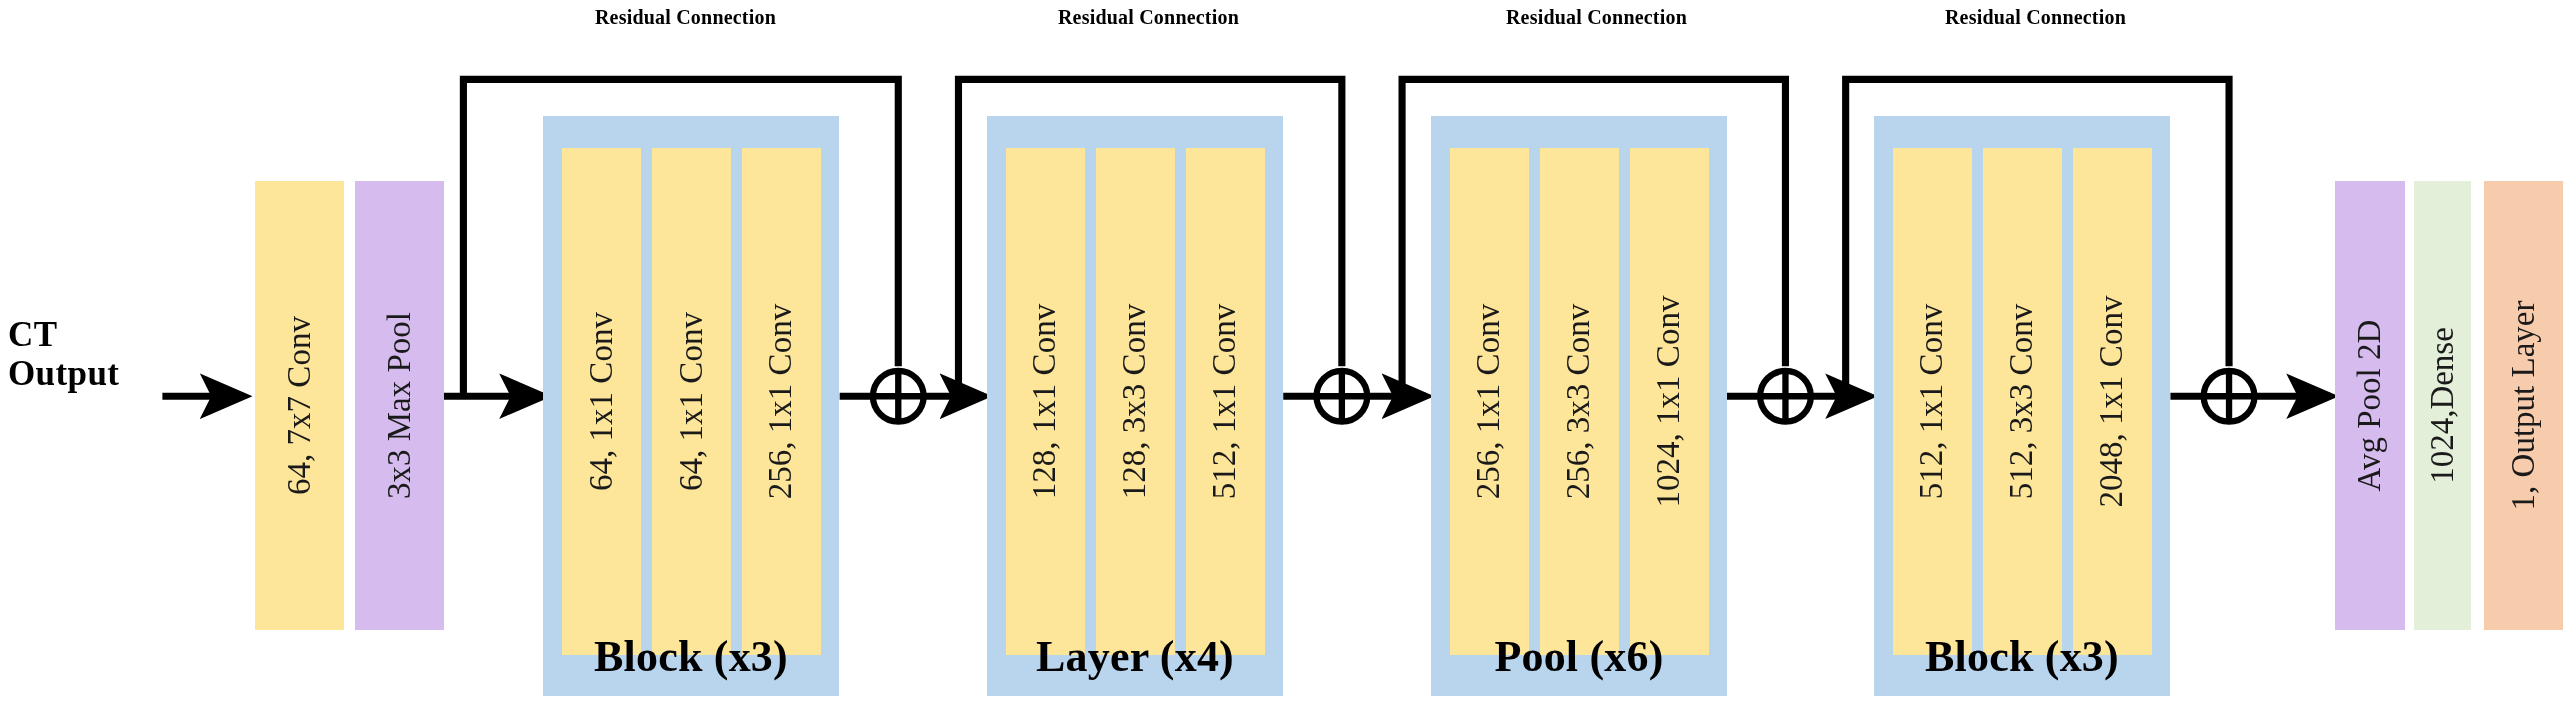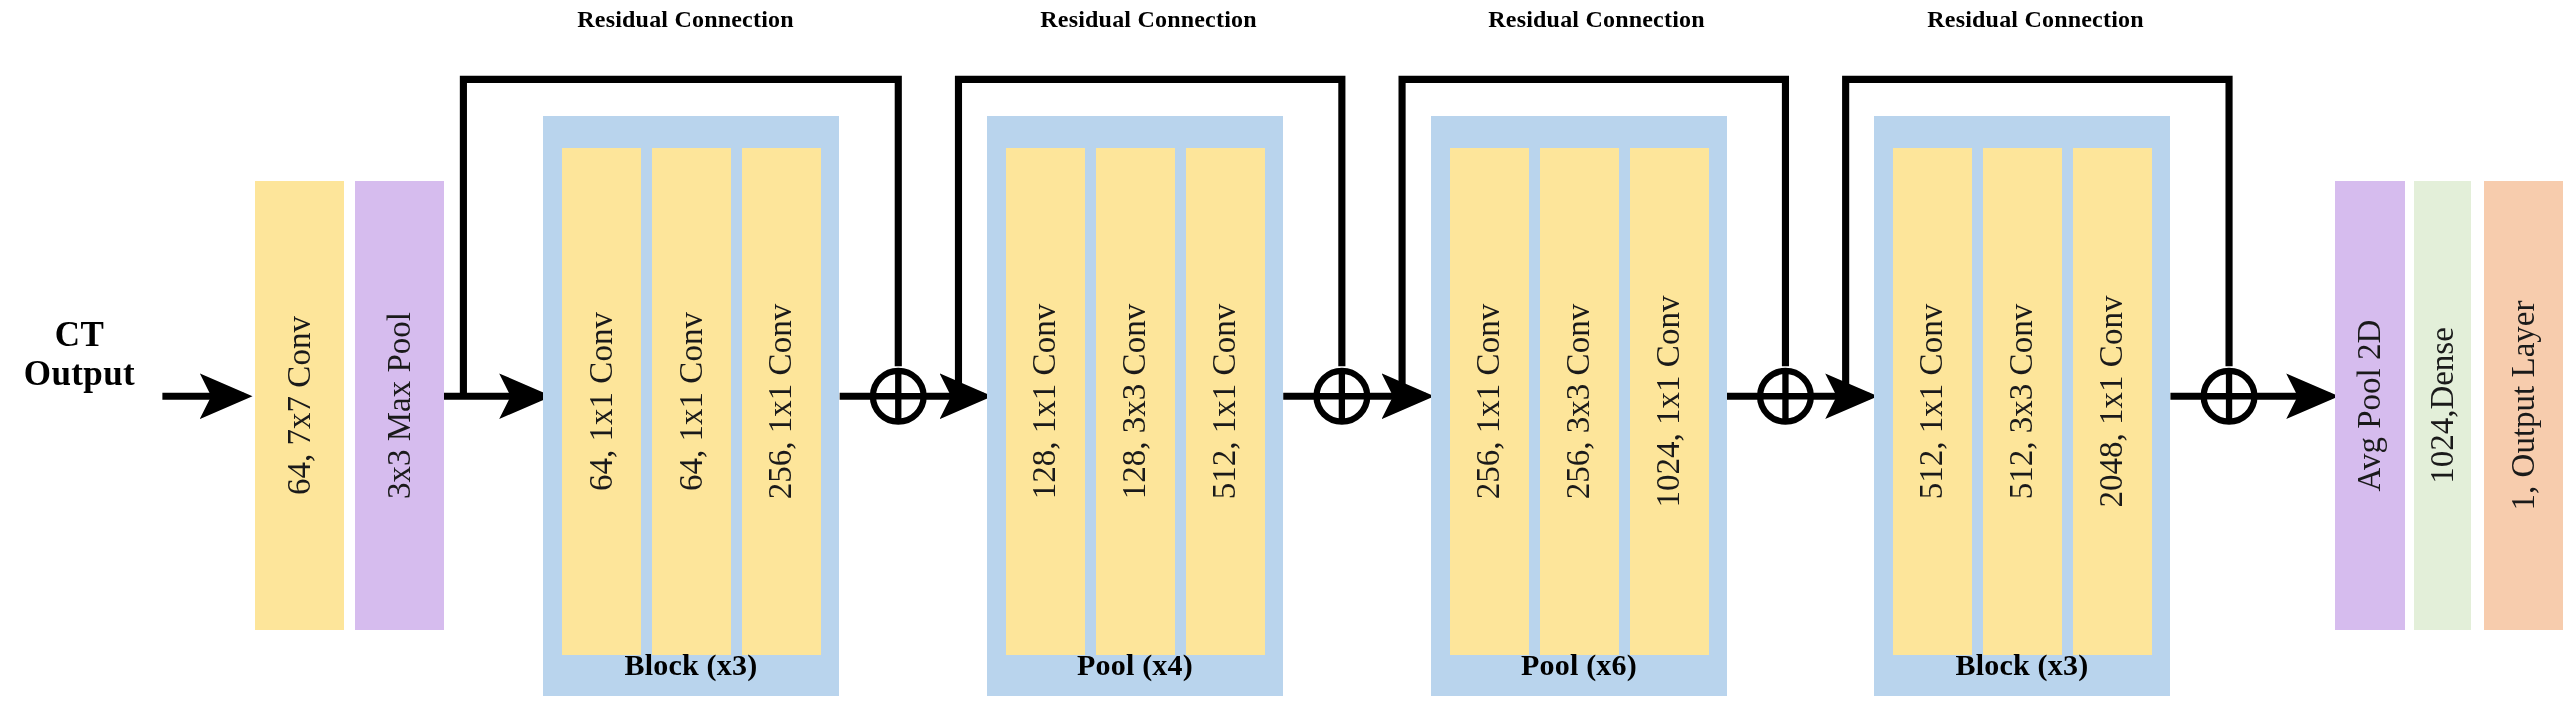--- a/index.html
+++ b/index.html
@@ -26,21 +26,21 @@
     width: 2576px; height: 718px;
     pointer-events: none;
   }
 
   
   .input-label {
     position: absolute;
     left: 8px;
     top: 315px;
     width: 143px;
-    text-align: center;
+    text-align: left;
     font-weight: bold;
     font-size: 35px;
     line-height: 1.12;
     color: #000;
     letter-spacing: 0.4px;
   }
 
   
   .bar {
     position: absolute;
@@ -81,31 +81,31 @@
     white-space: nowrap;
     font-size: 33px;
     color: #1a1a1a;
     line-height: 1;
   }
   .block .block-label {
     position: absolute;
     left: 0; right: 0;
     text-align: center;
     font-weight: bold;
-    font-size: 30px;
+    font-size: 44px;
     color: #000;
     letter-spacing: 0.2px;
   }
 
   
   .res-caption {
     position: absolute;
     text-align: center;
     font-weight: bold;
-    font-size: 24px;
+    font-size: 20px;
     color: #000;
     white-space: nowrap;
     letter-spacing: 0.2px;
   }
 </style>
 </head>
 <body>
 
 <div id="diagram">
 
@@ -209,21 +209,21 @@
       <div class="ibar" style="width:79px; height:507px;">
         <span class="vtext">128, 1x1 Conv</span>
       </div>
       <div class="ibar" style="width:79px; height:507px;">
         <span class="vtext">128, 3x3 Conv</span>
       </div>
       <div class="ibar" style="width:79px; height:507px;">
         <span class="vtext">512, 1x1 Conv</span>
       </div>
     </div>
-    <div class="block-label" style="bottom:14.3px;">Pool (x4)</div>
+    <div class="block-label" style="bottom:14.3px;">Layer (x4)</div>
   </div>
 
   <div class="block" style="left:1431px; top:116px; width:296px; height:580px;">
     <div class="inner-bars" style="top:32px;">
       <div class="ibar" style="width:79px; height:507px;">
         <span class="vtext">256, 1x1 Conv</span>
       </div>
       <div class="ibar" style="width:79px; height:507px;">
         <span class="vtext">256, 3x3 Conv</span>
       </div>

